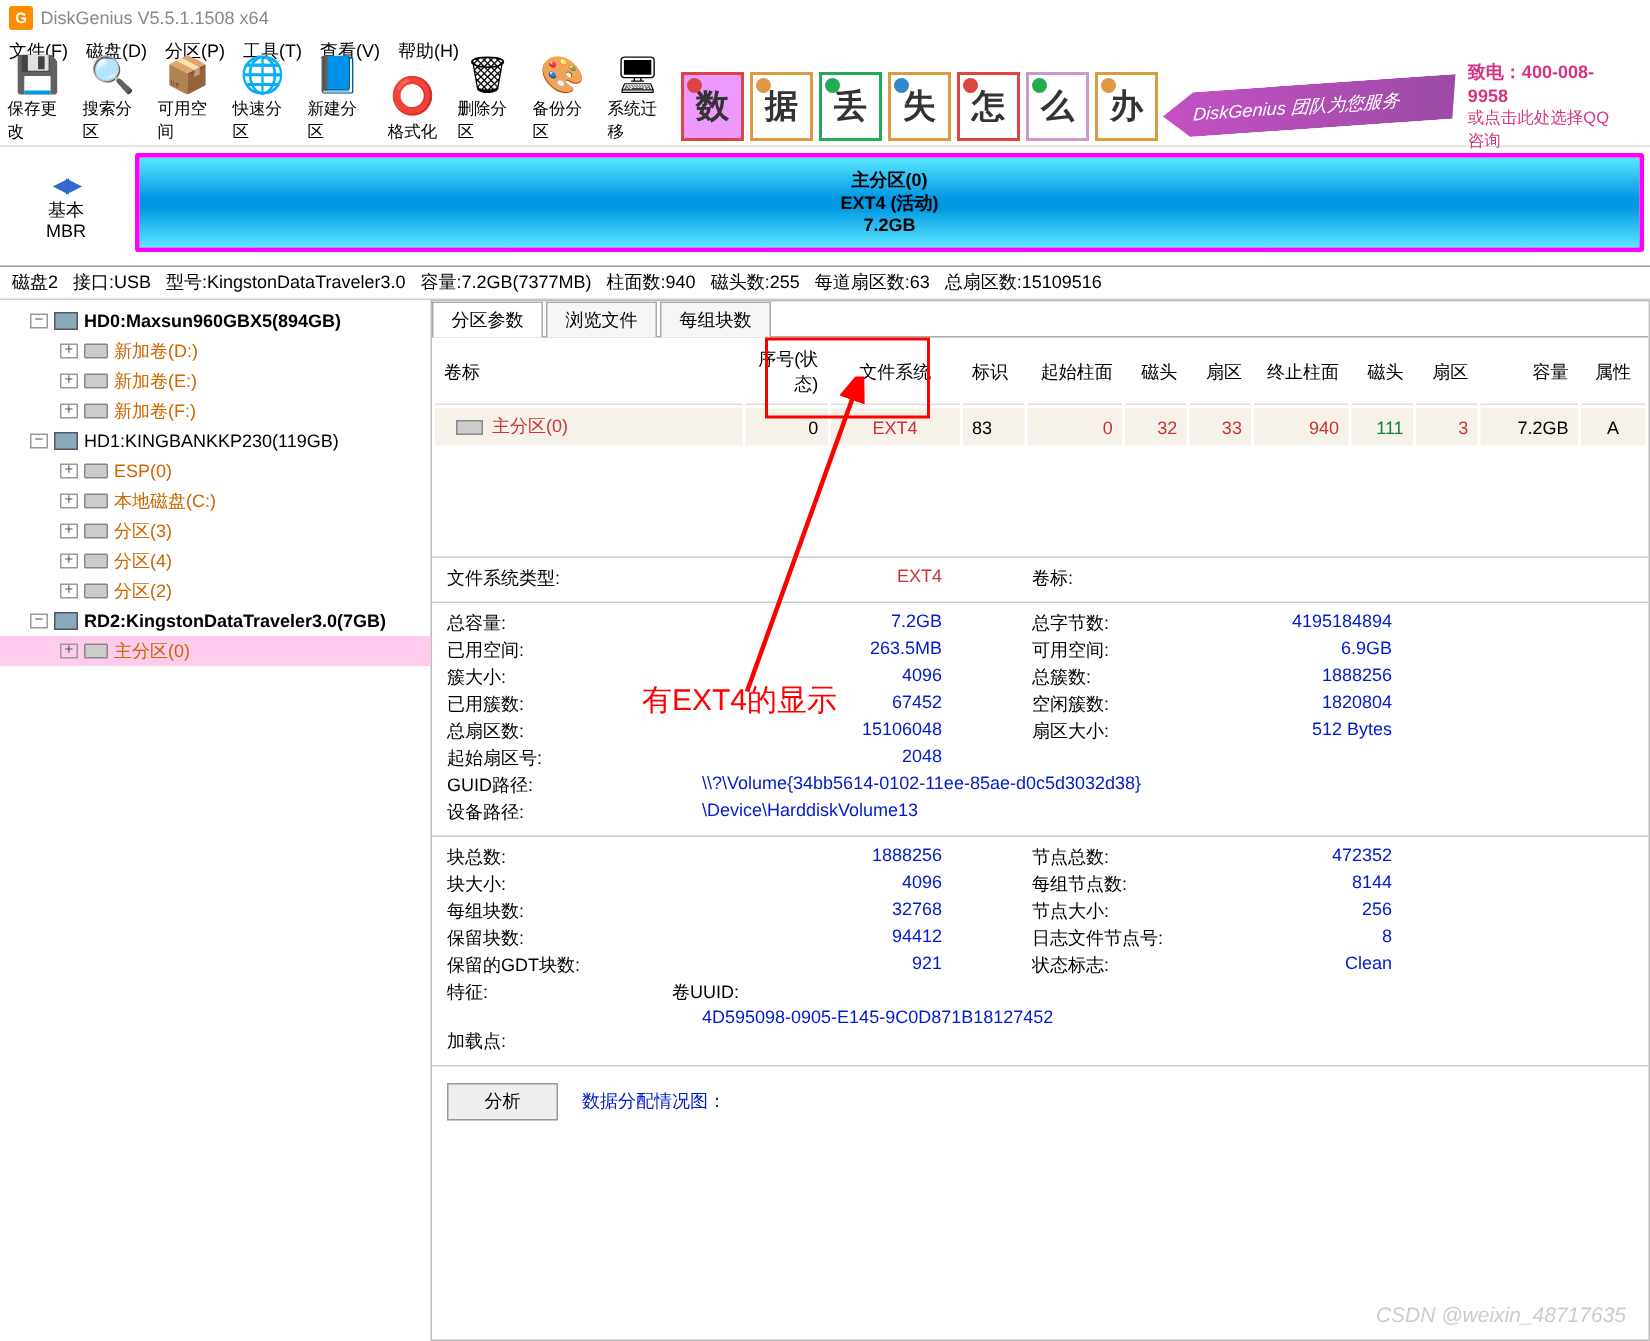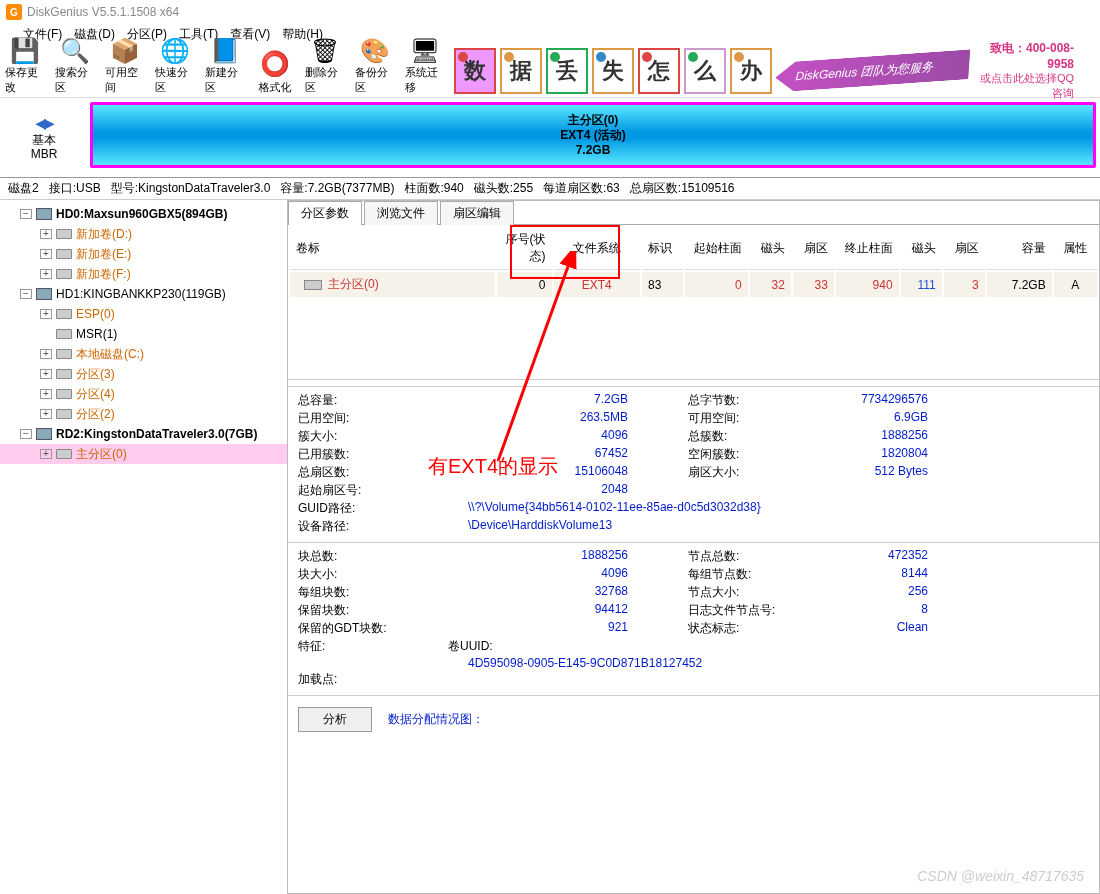--- a/index.html
+++ b/index.html
@@ -1,34 +1,34 @@
 <!DOCTYPE html>
 <html><head>
 <meta charset="utf-8">
 <style>
 * { box-sizing:border-box; margin:0; padding:0; font-family:"Microsoft YaHei","SimSun",Arial,sans-serif; font-size:12px; }
 body { background:#fff; width:1100px; height:894px; overflow:hidden; position:relative; }
 .title-bar { height:24px; background:#fff; display:flex; align-items:center; padding:0 6px; font-size:12px; }
 .title-bar .app-icon { width:16px; height:16px; background:#ff8c00; border-radius:2px; display:flex; align-items:center; justify-content:center; color:#fff; font-weight:bold; font-size:10px; margin-right:5px; }
 .title-bar .title-text { color:#888;text-align:right; }
 
-.menu-bar { height:20px; display:flex; padding:0 17px;align-items:center; }
+.menu-bar { height:20px; display:flex; padding:0 0;align-items:center; }
 .menu-bar .mitem { padding:2px 6px; color:#000; cursor:default; }
 
 .toolbar { height:54px; display:flex; position:relative; border-bottom:1px solid #ddd;}
 .tbtn { display:flex; flex-direction:column; align-items:center; justify-content:flex-end; padding:2px 5px; width:50px;}
 .tbtn .ticon { width:32px; height:32px; display:flex; align-items:center; justify-content:center; font-size:24px;}
 .tbtn .tlabel { font-size:11px; color:#000; }
 .tb-promo { flex:1; position:relative; display:flex; align-items:center; }
 .promo-boxes { display:flex; margin-left:4px;}
 .pbox { width:42px; height:46px; background:#fff; border:2px solid #d00; margin-right:4px; position:relative; display:flex; align-items:center; justify-content:center;}
 .pbox .pchar { font-size:22px; font-weight:bold; color:#333; }
 .pbox .pdot { position:absolute; top:2px; left:2px; width:10px; height:10px; border-radius:5px;}
 .promo-arrow { width:230px; height:30px; background:linear-gradient(to right,#c451c4 0%, #9c4ba6 100%); position:relative; color:#fff; display:flex; align-items:center; padding-left:20px; font-size:13px; font-style:italic; clip-path:polygon(10% 0,100% 0,100% 100%,10% 100%,0 50%); transform:skewX(-8deg) rotate(-4deg);}
-.promo-right { margin-left:10px; text-align:right; padding-right:26px;}
+.promo-right { margin-left:10px; text-align:left; padding-right:26px;}
 .promo-right .p1 { color:#d63384; font-weight:bold; }
 .promo-right .p2 { color:#d63384; font-size:11px;}
 
 .disk-overview { height:80px; display:flex; border-bottom:1px solid #999; }
 .do-left { width:88px; display:flex; flex-direction:column; align-items:center; justify-content:center; }
 .do-left .arrows { color:#3168c9; font-size:14px; letter-spacing:-2px;}
 .do-left .basictext { margin-top:2px; text-align:center; line-height:14px;}
 .do-bar { flex:1; padding:4px 4px 2px 2px; }
 .bigbar { height:66px; border:3px solid #ff00ff; border-radius:2px; background:linear-gradient(to bottom,#5ae8ff 0%, #0097e3 45%, #0097e3 55%, #5ae8ff 100%); display:flex; flex-direction:column; align-items:center; justify-content:center; color:#000; }
 .bigbar .line { font-size:12px; font-weight:bold; line-height:15px;}
@@ -231,27 +231,20 @@
         <span class="txt " style="font-weight: normal;">HD1:KINGBANKKP230(119GB)</span>
       </div>
       <div class="tree-item indent2">
         <span class="twister">+</span>
         <span class="ticn">
           <span class="drive-icn"></span>
         </span>
         <span class="txt orange">ESP(0)</span>
       </div>
       <div class="tree-item indent2">
-        <span class="twister" style="visibility: hidden;"></span>
-        <span class="ticn">
-          <span class="drive-icn"></span>
-        </span>
-        <span class="txt ">MSR(1)</span>
-      </div>
-      <div class="tree-item indent2">
         <span class="twister">+</span>
         <span class="ticn">
           <span class="drive-icn"></span>
         </span>
         <span class="txt orange">本地磁盘(C:)</span>
       </div>
       <div class="tree-item indent2">
         <span class="twister">+</span>
         <span class="ticn">
           <span class="drive-icn"></span>
@@ -285,21 +278,21 @@
           <span class="drive-icn"></span>
         </span>
         <span class="txt orange">主分区(0)</span>
       </div>
     </div>
 
   <div class="detail-pane" style="position:relative;">
     <div class="tabs">
       <div class="tab active">分区参数</div>
       <div class="tab">浏览文件</div>
-      <div class="tab">扇区编辑</div>
+      <div class="tab">每组块数</div>
     </div>
     <div style="position:relative;">
     <table class="part-table">
       <thead>
             <tr>
         <th style="width:190px">卷标</th>
         <th style="width:50px" class="num">序号(状态)</th>
         <th style="width:80px;text-align:center">文件系统</th>
         <th style="width:38px">标识</th>
         <th style="width:58px" class="num">起始柱面</th>
@@ -315,21 +308,21 @@
       <tbody>
             <tr>
         <td><span style="display:inline-block;width:18px;height:10px;background:#ccc;border:1px solid #888;margin-right:6px;vertical-align:middle;margin-left:8px;"></span><span class="redlink" style="display:inline;color:#c33">主分区(0)</span></td>
         <td class="num">0</td>
         <td style="text-align:center;color:#c33">EXT4</td>
         <td>83</td>
         <td class="num" style="color:#c33">0</td>
         <td class="num" style="color:#c33">32</td>
         <td class="num" style="color:#c33">33</td>
         <td class="num" style="color:#c33">940</td>
-        <td class="num" style="color:#1d4ed8">111</td>
+        <td class="num" style="color:#15803d">111</td>
         <td class="num" style="color:#c33">3</td>
         <td class="num">7.2GB</td>
         <td style="text-align:center">A</td>
       </tr>
           </tbody>
     </table>
     <div class="highlight-box" style="left:222px; top:0; width:110px; height:54px;"></div>
     </div>
 
     <svg class="arrow-svg" style="left:200px; top:50px; width:120px; height:220px;">
@@ -338,27 +331,34 @@
             <path d="M0,0 L0,6 L8,3 z" fill="#f00"></path>
           </marker>
         </defs>
       <line x1="10" y1="210" x2="82" y2="10" stroke="#f00" stroke-width="3" marker-end="url(#ah)"></line>
     </svg>
     <div class="annotate" style="left:140px; top:252px;">有EXT4的显示</div>
 
     <div style="flex:1"></div>
     <div class="sep"></div>
 
+    <div class="fs-details">
+      <div class="lbl">文件系统类型:</div>
+        <div class="val" style="color:#c33">EXT4</div>
+        <div></div>
+        <div class="lbl2">卷标:</div>
+        <div class="val2"></div>
+    </div>
     <div class="sep"></div>
     <div class="fs-details">
       <div class="lbl">总容量:</div>
         <div class="val">7.2GB</div>
         <div></div>
         <div class="lbl2">总字节数:</div>
-        <div class="val2">7734296576</div>
+        <div class="val2">4195184894</div>
       <div class="lbl">已用空间:</div>
         <div class="val">263.5MB</div>
         <div></div>
         <div class="lbl2">可用空间:</div>
         <div class="val2">6.9GB</div>
       <div class="lbl">簇大小:</div>
         <div class="val">4096</div>
         <div></div>
         <div class="lbl2">总簇数:</div>
         <div class="val2">1888256</div>

